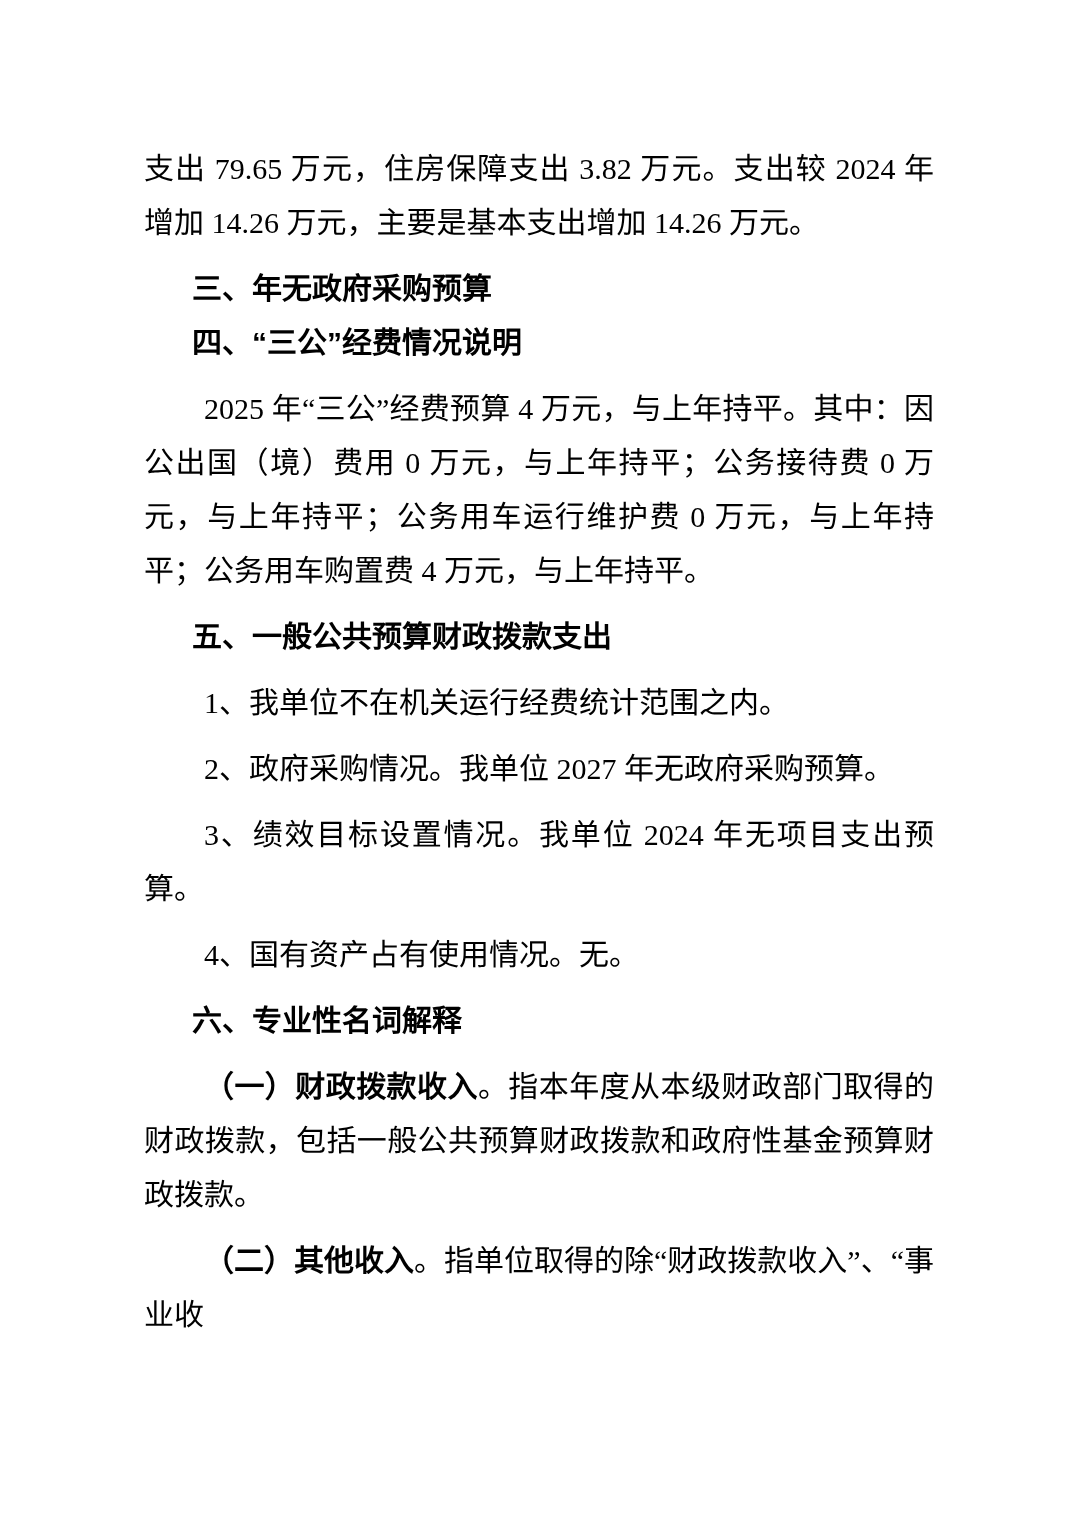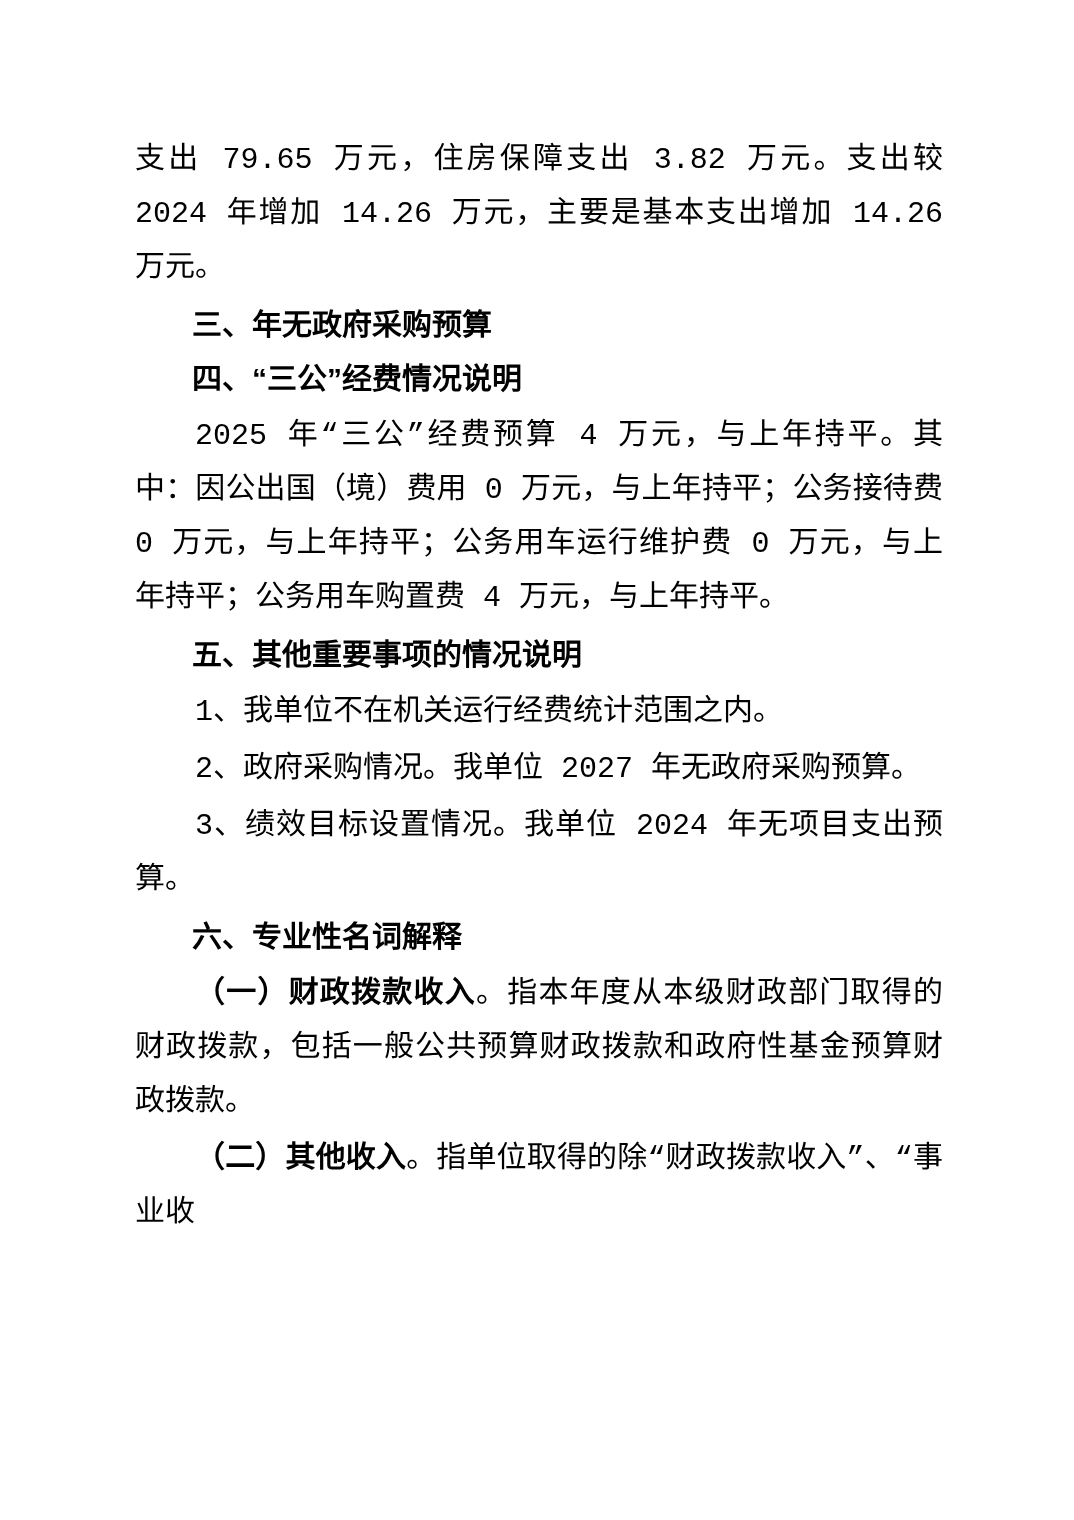--- a/index.html
+++ b/index.html
@@ -16,23 +16,22 @@
     box-sizing: border-box;
     padding: 130px 128px 0 132px;
     color: #000000;
     font-family: "Liberation Serif", "DejaVu Serif", serif;
     font-size: 30px;
     line-height: 54px;
     text-align: justify;
     overflow: hidden;
   }
   p.para {
-    margin: 3px;
+    margin: 12px;
     text-indent: 2em;
-    font-family: Liberation Mono, monospace;
   }
   p.para--continued {
     text-indent: 0;
   }
   h2.heading {
     margin: 0;
     font-family: "Liberation Sans", "DejaVu Sans", sans-serif;
     font-size: 30px;
     font-weight: 700;
     line-height: 54px;
@@ -50,28 +49,29 @@
 
   <p class="para para--continued">支出 79.65 万元，住房保障支出 3.82 万元。支出较 2024 年增加 14.26 万元，主要是基本支出增加 14.26 万元。</p>
 
   <h2 class="heading">三、年无政府采购预算</h2>
 
 
   <h2 class="heading">四、“三公”经费情况说明</h2>
 
   <p class="para">2025 年“三公”经费预算 4 万元，与上年持平。其中：因公出国（境）费用 0 万元，与上年持平；公务接待费 0 万元，与上年持平；公务用车运行维护费 0 万元，与上年持平；公务用车购置费 4 万元，与上年持平。</p>
 
-  <h2 class="heading">五、其他重要事项的情况说明</h2>
+  <h2 class="heading">五、一般公共预算财政拨款支出</h2>
 
   <p class="para">1、我单位不在机关运行经费统计范围之内。</p>
 
   <p class="para">2、政府采购情况。我单位 2027 年无政府采购预算。</p>
 
   <p class="para">3、绩效目标设置情况。我单位 2024 年无项目支出预算。</p>
 
+  <p class="para">4、国有资产占有使用情况。无。</p>
 
   <h2 class="heading">六、专业性名词解释</h2>
 
   <p class="para"><span class="term">（一）财政拨款收入</span><span>。指本年度从本级财政部门取得的财政拨款，包括一般公共预算财政拨款和政府性基金预算财政拨款。</span></p>
 
   <p class="para"><span class="term">（二）其他收入</span><span>。指单位取得的除“财政拨款收入”、“事业收</span></p>
 
 </div>
 
 </body></html>

